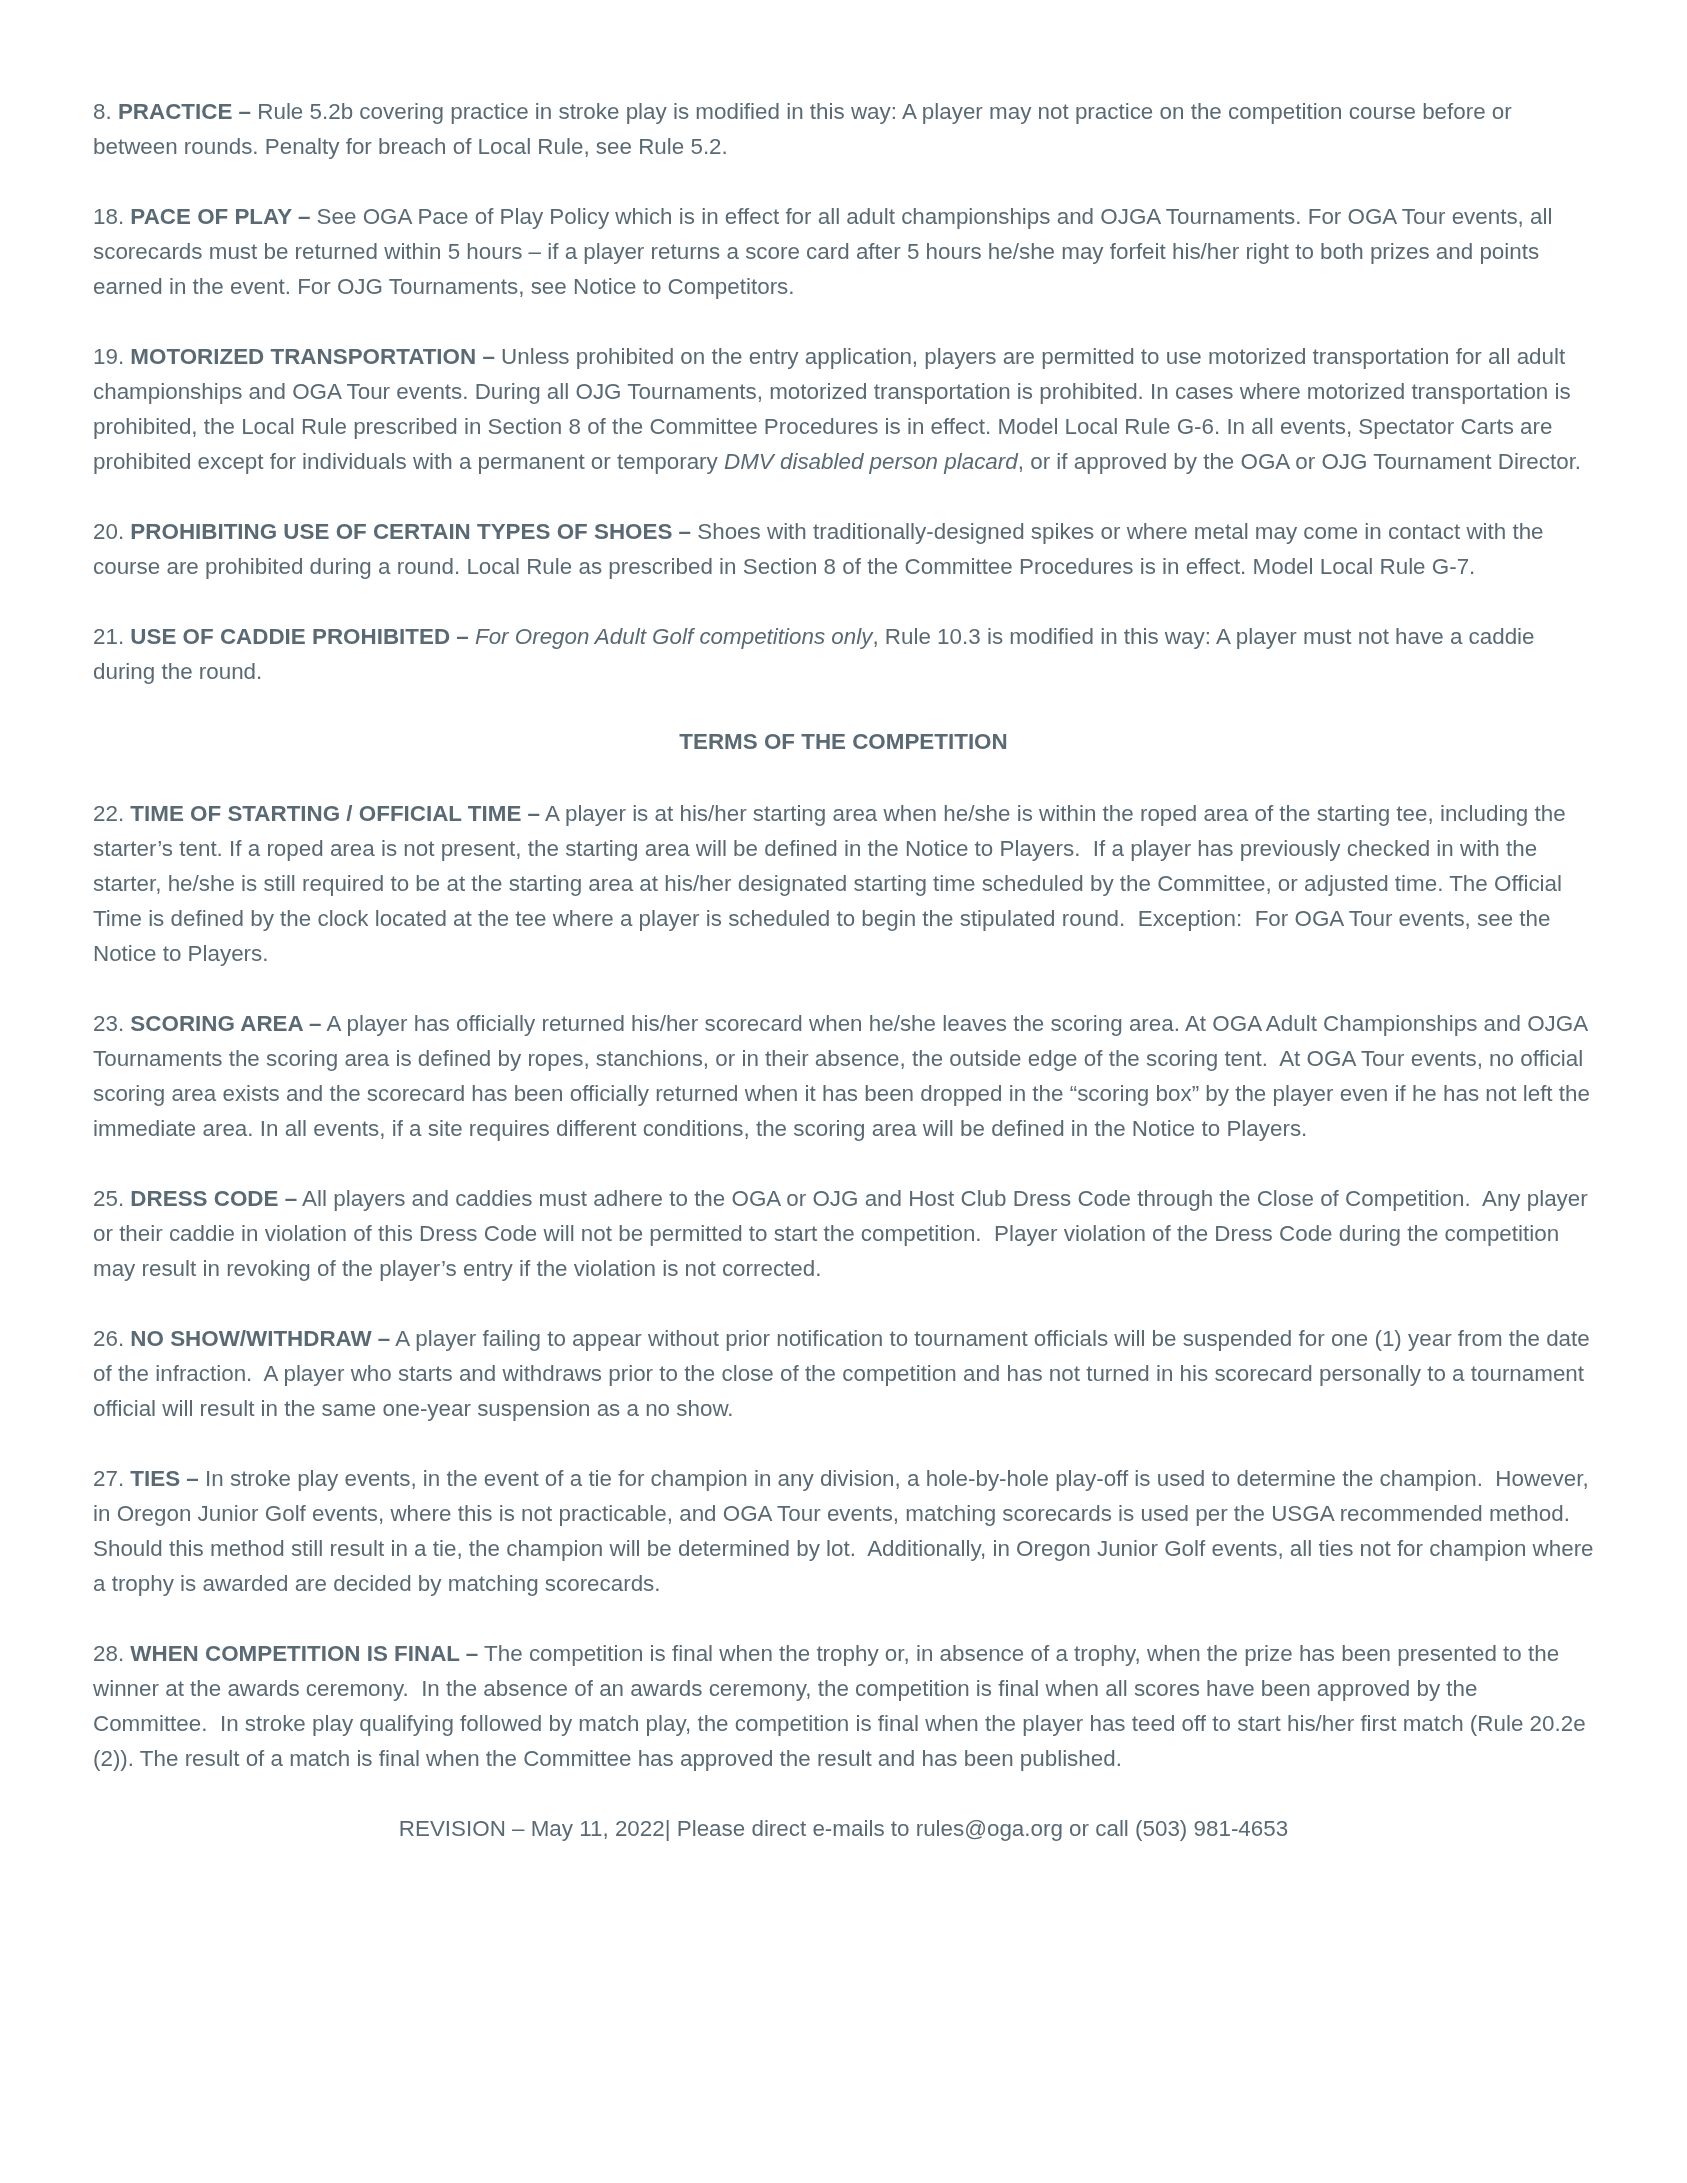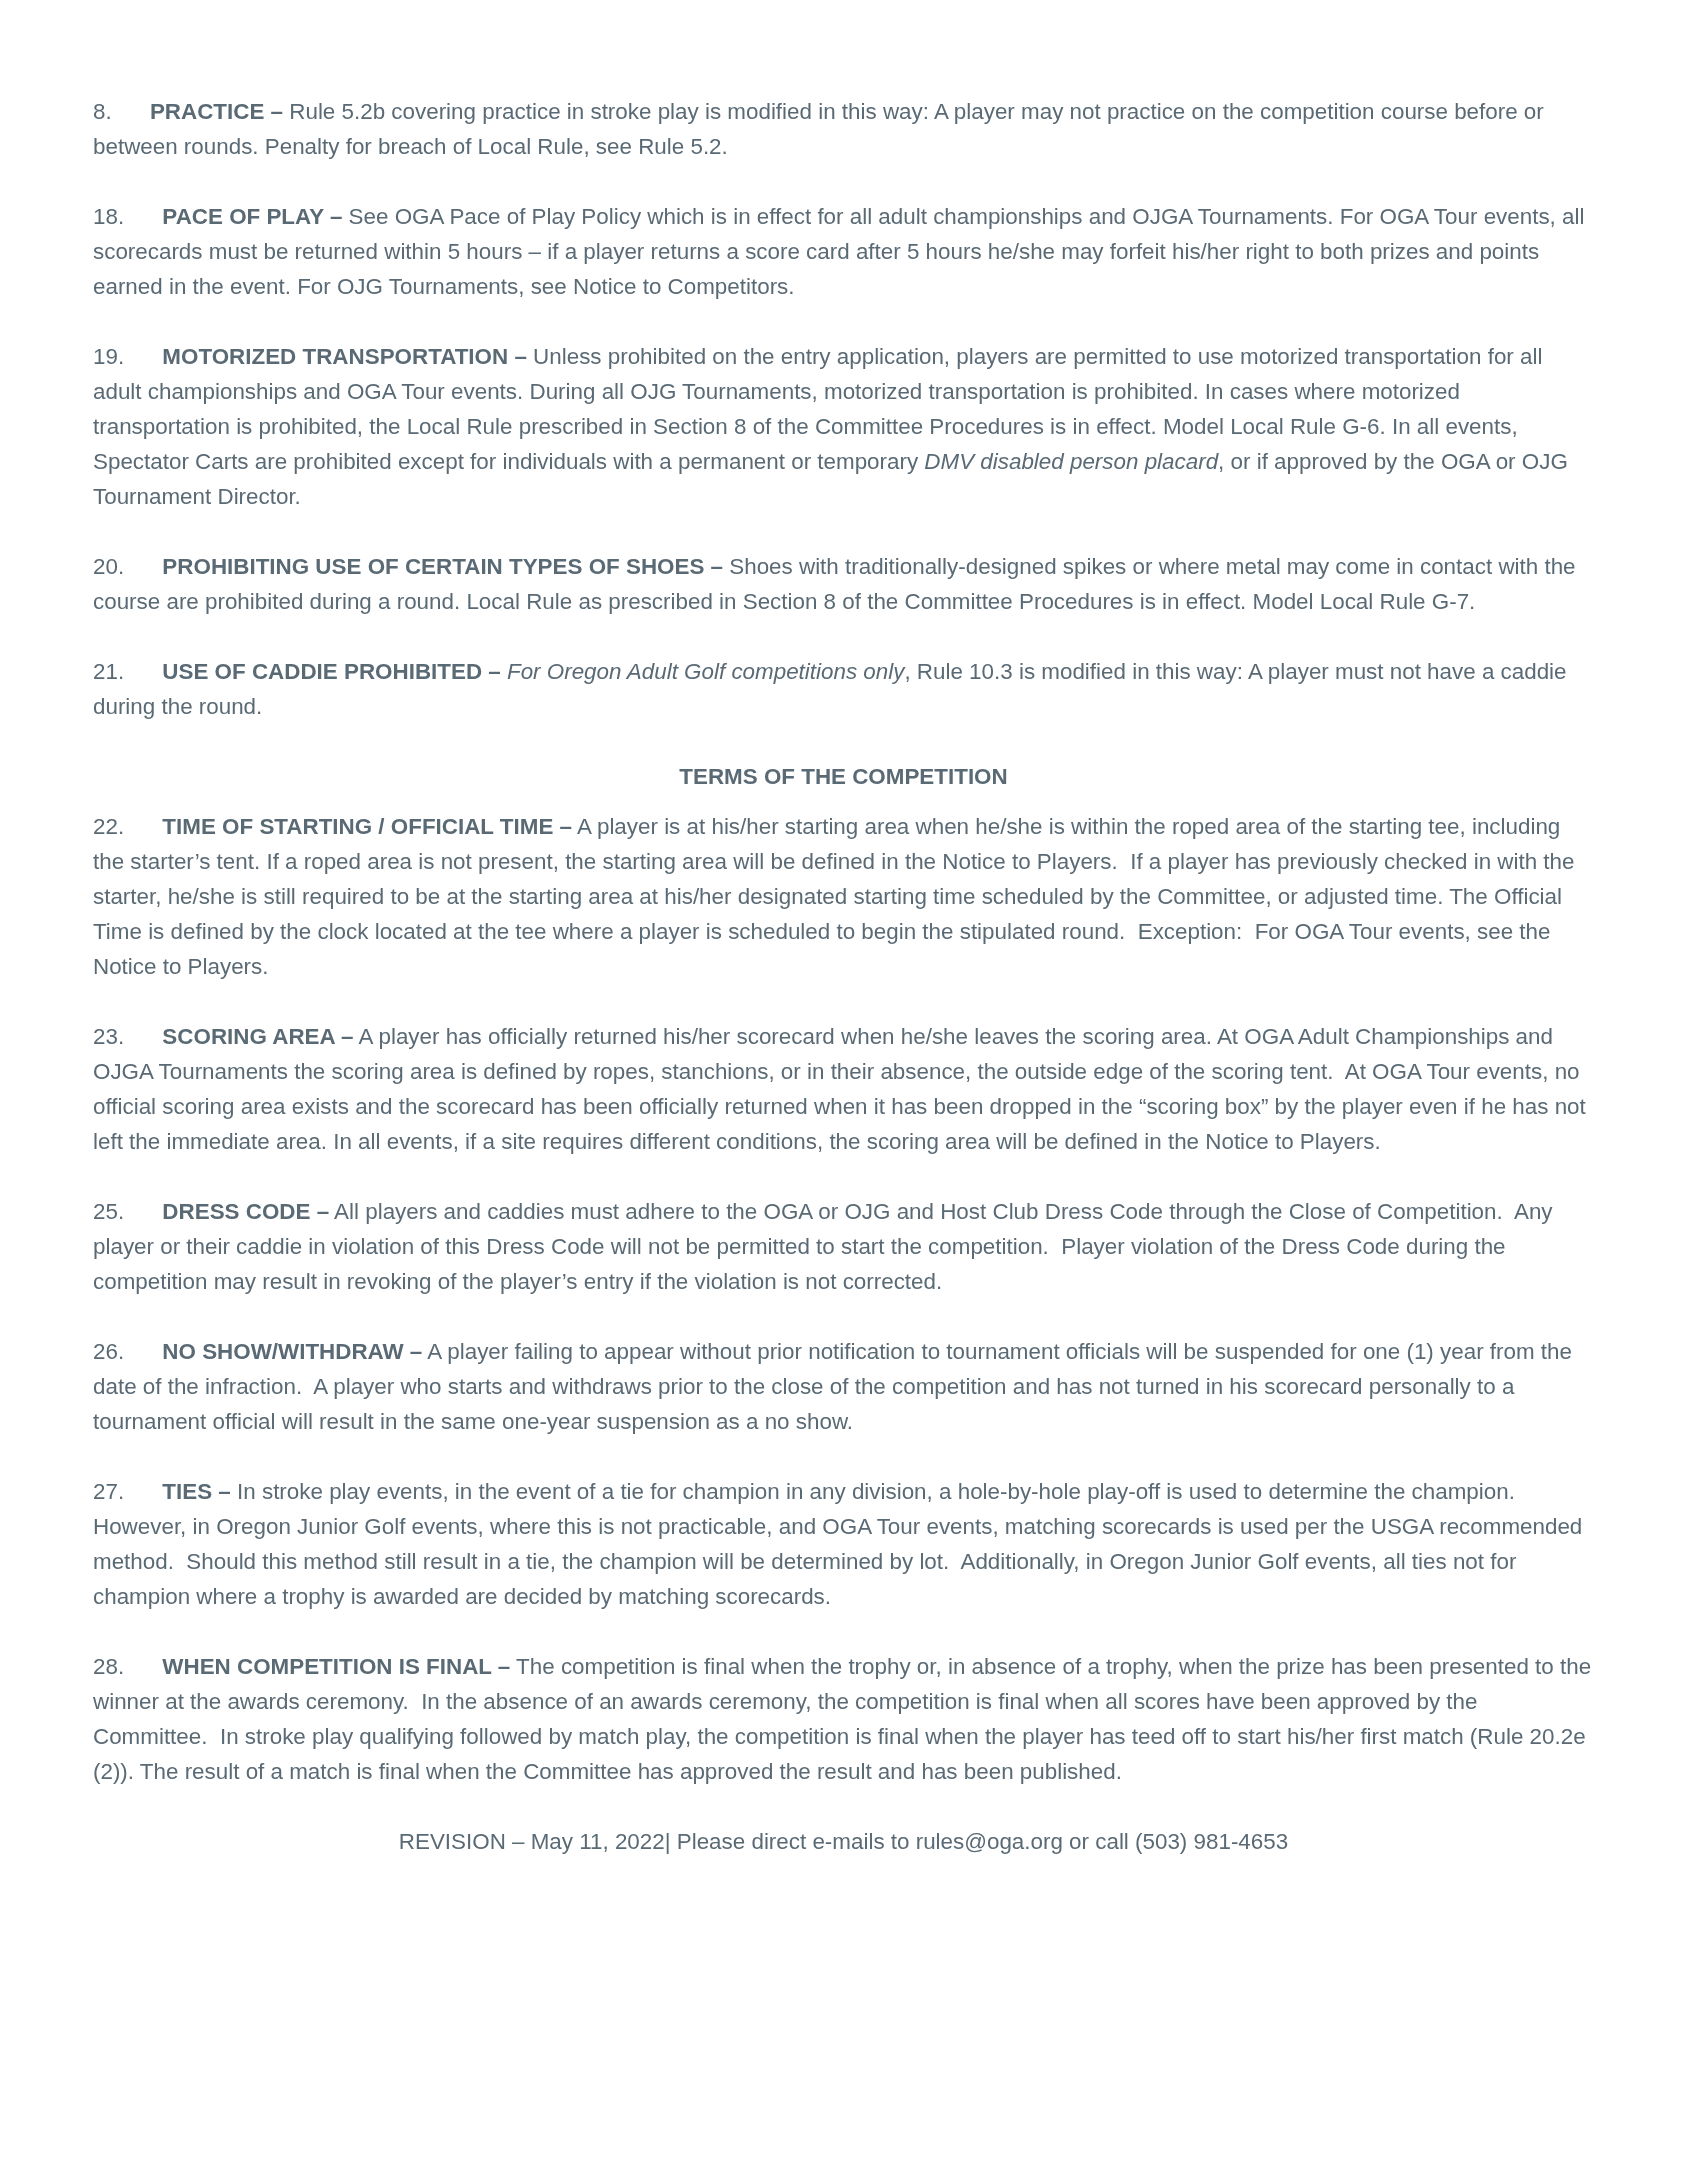--- a/index.html
+++ b/index.html
@@ -23,29 +23,28 @@
   }
   .doc-body p.rule-paragraph {
     margin: 0 0 35px 0;
     white-space: pre-wrap;
   }
   .rule-paragraph .paragraph-number {
     font-weight: 400;
   }
   .rule-paragraph .paragraph-title {
     font-weight: 700;
-    margin-left: 32px;
   }
   .seg-italic {
     font-style: italic;
   }
   .section-heading {
     text-align: center;
     font-weight: 700;
-    margin: 0 0 15px 0;
+    margin: 0 0 37px 0;
   }
   .footer {
     text-align: center;
     white-space: pre-wrap;
   }
 </style>
 </head>
 <body>
 
 <div class="page">

